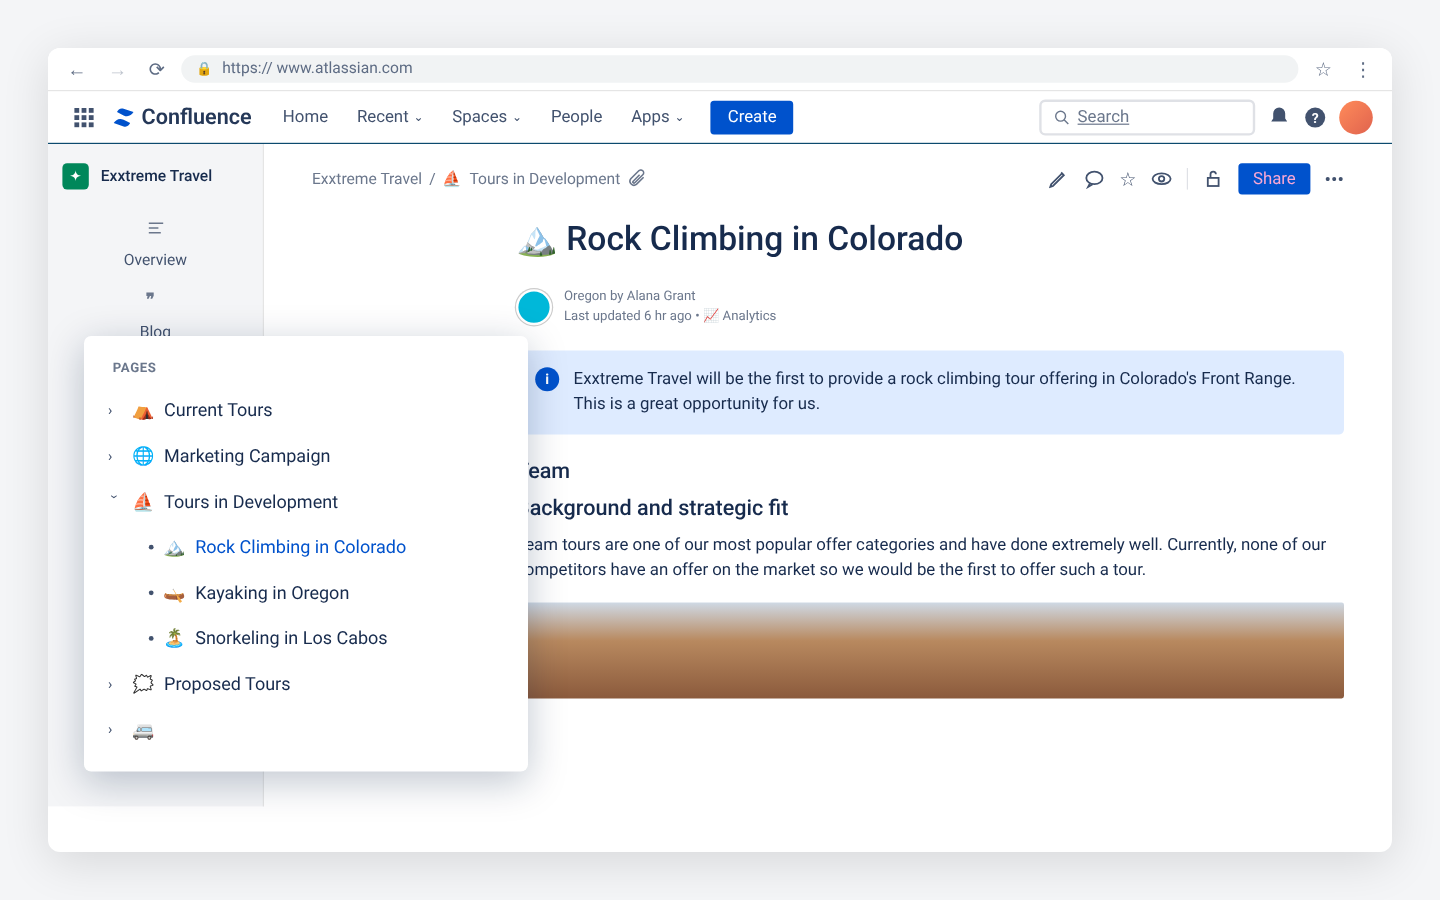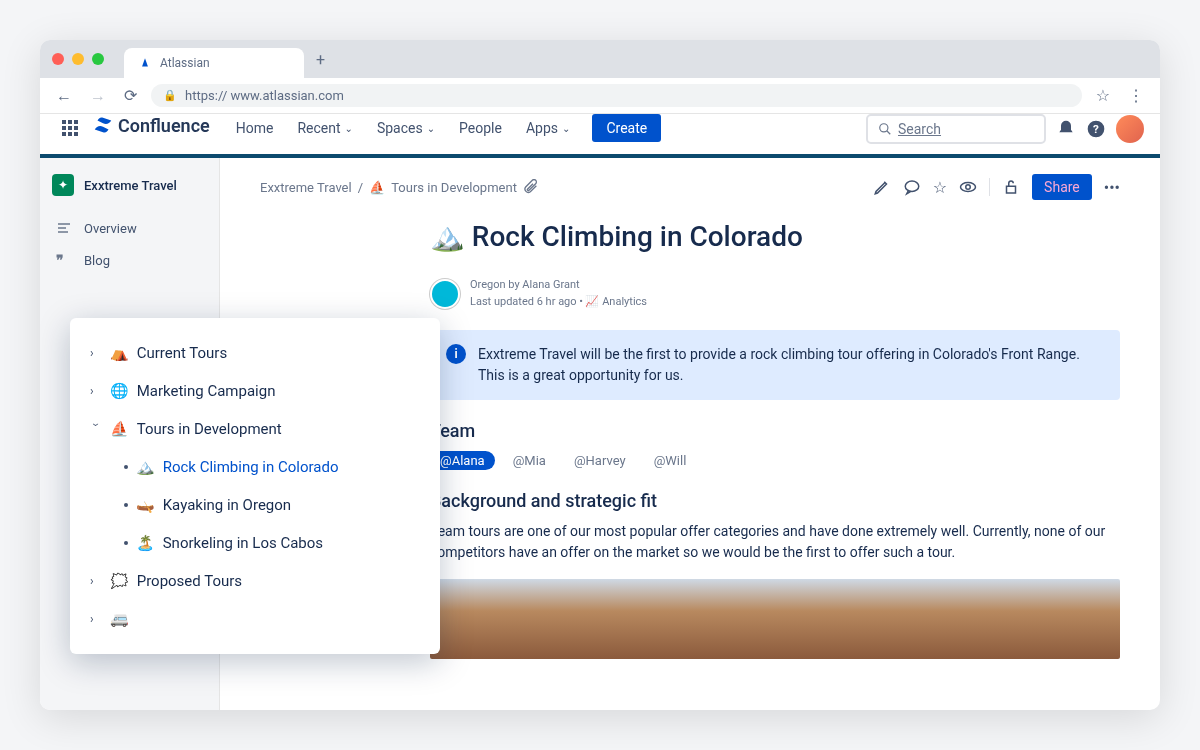--- a/index.html
+++ b/index.html
@@ -12,37 +12,37 @@
 .yellow { background: #febc2e; }
 .green { background: #28c840; }
 .tab { background: #fff; border-radius: 8px 8px 0 0; padding: 6px 14px; margin-left: 20px; display: flex; align-items: center; gap: 8px; font-size: 12px; color: #5e6c84; height: 30px; margin-top: 8px; min-width: 180px; }
 .tab-icon { width: 14px; height: 14px; }
 .plus-tab { margin-left: 12px; font-size: 16px; color: #5e6c84; cursor: pointer; }
 .url-bar { background: #fff; height: 36px; display: flex; align-items: center; padding: 0 12px; gap: 10px; border-bottom: 1px solid #e5e5e5; }
 .nav-arrow { color: #5e6c84; font-size: 16px; padding: 4px; cursor: pointer; }
 .url-field { flex: 1; background: #f1f3f4; border-radius: 14px; padding: 4px 12px; display: flex; align-items: center; gap: 8px; font-size: 13px; color: #5e6c84; }
 .lock-icon { font-size: 11px; }
 .star-icon, .more-icon { color: #5e6c84; padding: 4px; cursor: pointer; }
-.app-header { height: 44px; display: flex; align-items: flex-start; padding: 0 16px; border-bottom: 4px solid #0c4a6e; gap: 4px; }
+.app-header { height: 44px; display: flex; align-items: center; padding: 0 16px; border-bottom: 1px solid #0c4a6e; gap: 4px; }
 .app-switcher { display: grid; grid-template-columns: repeat(3,4px); grid-template-rows: repeat(3,4px); gap: 2px; padding: 6px; cursor: pointer; }
 .app-switcher span { background: #42526e; width: 4px; height: 4px; }
 .logo { display: flex; align-items: center; gap: 4px; font-weight: 600; color: #253858; font-size: 18px; margin-left: 4px; margin-right: 12px; }
 .nav-links { display: flex; gap: 4px; }
 .nav-link { padding: 6px 10px; font-size: 14px; color: #42526e; cursor: pointer; display: flex; align-items: center; gap: 4px; }
 .create-btn { background: #0052cc; color: #fff; padding: 6px 14px; border-radius: 3px; font-size: 14px; cursor: pointer; border: none; margin-left: 8px; }
 .header-right { margin-left: auto; display: flex; align-items: center; gap: 10px; }
 .search-box { background: #fff; border: 2px solid #dfe1e6; border-radius: 5px; padding: 5px 10px; display: flex; align-items: center; gap: 6px; width: 180px; font-size: 14px; color: #6b778c; text-decoration: underline; }
 .hdr-icon { color: #42526e; font-size: 18px; cursor: pointer; }
 .avatar { width: 28px; height: 28px; border-radius: 50%; background: linear-gradient(135deg,#ff8b5a,#e0634e); cursor: pointer; }
 .main-area { display: flex; height: calc(100% - 118px); position: relative; }
 .sidebar { width: 180px; background: #f4f5f7; padding: 16px 12px; border-right: 1px solid #e5e5e5; }
 .space-header { display: flex; align-items: center; gap: 10px; margin-bottom: 18px; cursor: pointer; }
 .space-icon { width: 22px; height: 22px; background: #00875a; border-radius: 4px; display: flex; align-items: center; justify-content: center; color: #fff; font-size: 12px; }
 .space-name { font-size: 13px; color: #172b4d; font-weight: 500; }
-.side-nav-item { display: flex; align-items: center; gap: 12px; padding: 6px 4px; font-size: 13px; color: #42526e; cursor: pointer; margin-bottom: 4px; }
+.side-nav-item { display: flex; align-items: center; gap: 12px; padding: 6px 4px; font-size: 13px; color: #42526e; cursor: pointer; margin-bottom: 4px; flex-direction: column; }
 .side-icon { width: 16px; color: #6b778c; }
 .pages-panel { position: absolute; left: 30px; top: 160px; width: 370px; background: #fff; border-radius: 6px; box-shadow: 0 8px 32px rgba(9,30,66,0.25); padding: 16px 0; z-index: 10; }
 .pages-heading { font-size: 11px; font-weight: 700; color: #6b778c; letter-spacing: 0.5px; padding: 4px 24px 10px; }
 .tree-item { display: flex; align-items: center; gap: 8px; padding: 10px 20px; font-size: 15px; color: #172b4d; cursor: pointer; }
 .tree-item.child { padding-left: 54px; }
 .tree-item.active { color: #0052cc; }
 .chevron { font-size: 12px; color: #42526e; width: 12px; }
 .chevron.down { transform: rotate(90deg); display: inline-block; }
 .bullet { width: 4px; height: 4px; background: #42526e; border-radius: 50%; }
 .content { flex: 1; padding: 16px 40px; overflow: hidden; }
@@ -64,34 +64,20 @@
 .mention.active { background: #0052cc; color: #fff; }
 .mention.inactive { color: #6b778c; }
 .body-text { font-size: 14px; color: #172b4d; line-height: 1.5; margin-left: 170px; margin-bottom: 16px; }
 .hero-img { margin-left: 170px; height: 80px; background: linear-gradient(180deg,#cfd9e5 0%, #b8895f 40%, #8b5a3c 100%); border-radius: 2px; }
 .divider-v { width: 1px; height: 18px; background: #dfe1e6; }
 </style>
 </head>
 <body>
 
 <div class="browser-window">
-  <div class="chrome-top">
-    <div class="traffic-lights">
-      <div class="traffic-light red"></div>
-      <div class="traffic-light yellow"></div>
-      <div class="traffic-light green"></div>
-    </div>
-    <div class="tab">
-      <svg class="tab-icon" viewBox="0 0 24 24">
-          <path fill="#0052cc" d="M7 18L12 4l5 14H7z"></path>
-        </svg>
-      <span>Atlassian</span>
-    </div>
-    <div class="plus-tab">+</div>
-  </div>
 
   <div class="url-bar">
     <span class="nav-arrow">←</span>
     <span class="nav-arrow" style="opacity:0.4">→</span>
     <span class="nav-arrow">⟳</span>
     <div class="url-field">
       <span class="lock-icon">🔒</span>
       <span>https:// www.atlassian.com</span>
     </div>
     <span class="star-icon">☆</span>
@@ -220,33 +206,28 @@
           </div>
         </div>
       </div>
 
       <div class="info-panel">
         <div class="info-icon">i</div>
         <div class="info-text">Exxtreme Travel will be the first to provide a rock climbing tour offering in Colorado's Front Range. This is a great opportunity for us.</div>
       </div>
 
       <h3 class="section-heading">Team</h3>
-      <div class="mentions">
-        <span class="mention active">@Alana</span>
-        <span class="mention inactive">@Mia</span>
-        <span class="mention inactive">@Harvey</span>
-        <span class="mention inactive">@Will</span>
-      </div>
 
       <h3 class="section-heading">Background and strategic fit</h3>
       <p class="body-text">Team tours are one of our most popular offer categories and have done extremely well. Currently, none of our competitors have an offer on the market so we would be the first to offer such a tour.</p>
       <div class="hero-img"></div>
     </div>
 
     <div class="pages-panel">
+      <div class="pages-heading">PAGES</div>
       <div class="tree-item">
           <span class="chevron">›</span>
           <span>⛺</span>
           <span>Current Tours</span>
         </div>
       <div class="tree-item">
           <span class="chevron">›</span>
           <span>🌐</span>
           <span>Marketing Campaign</span>
         </div>

